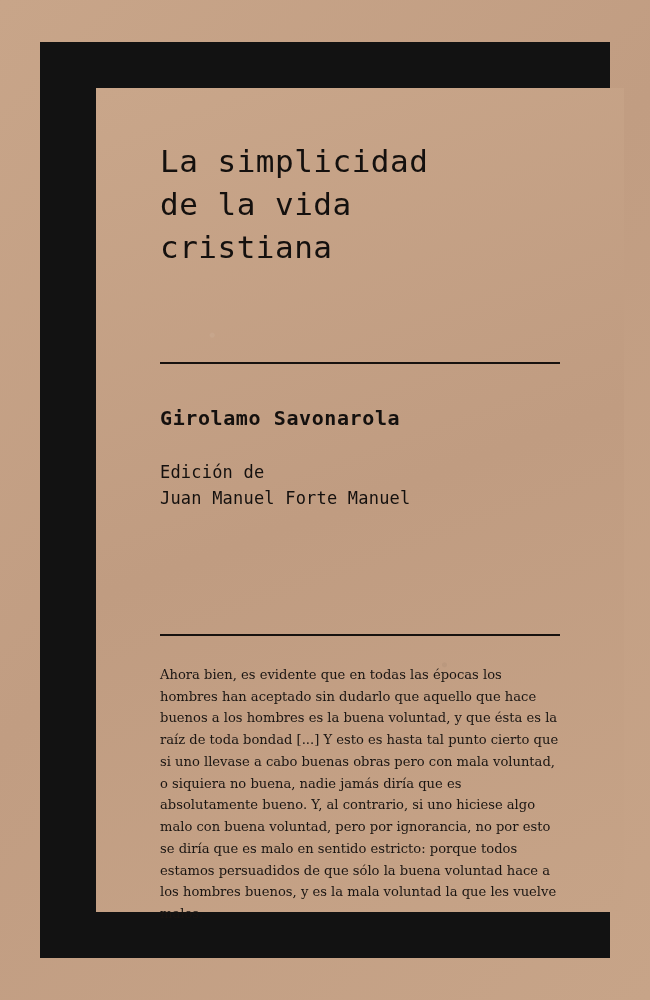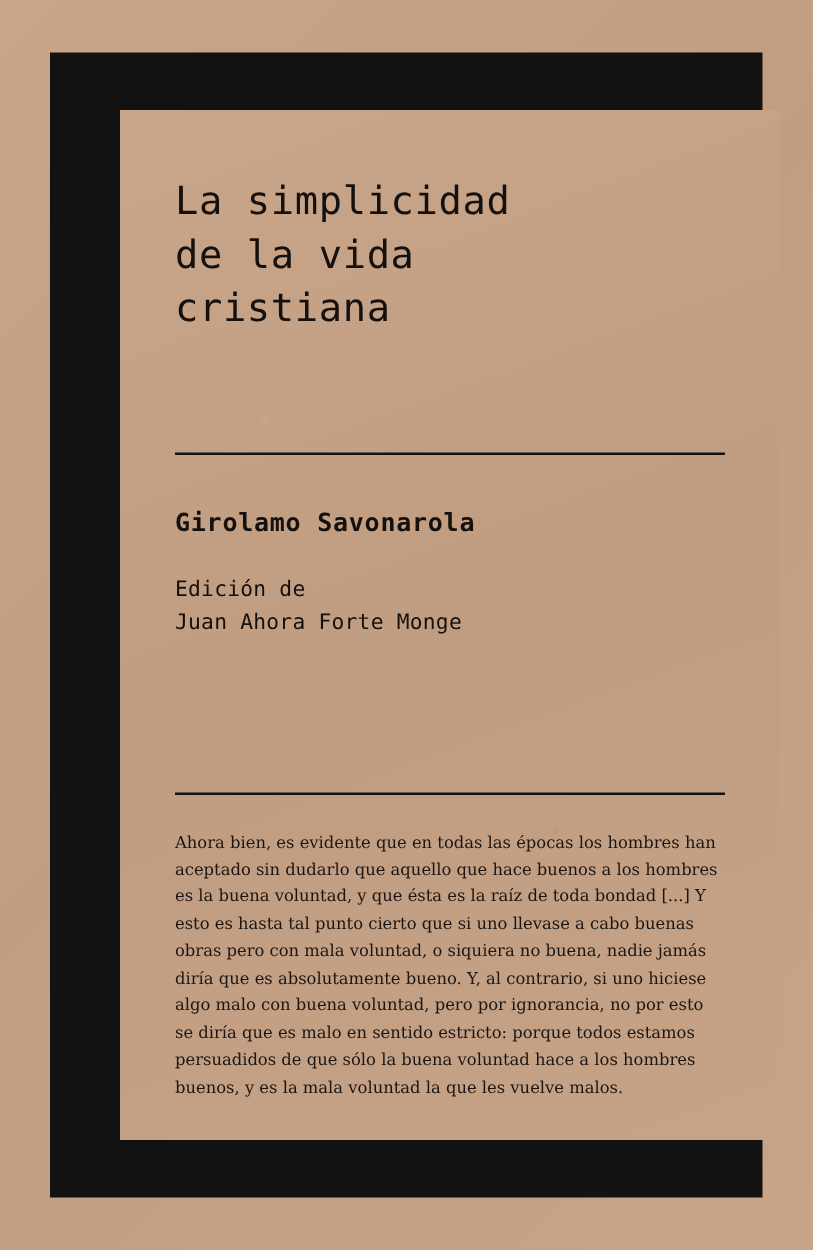--- a/index.html
+++ b/index.html
@@ -47,21 +47,21 @@
     left: 56px;
     top: 46px;
     width: 528px;
     height: 824px;
     background: #c4a086;
     background-image:
       radial-gradient(circle at 22% 30%, rgba(255,255,255,0.06) 0 2px, transparent 3px),
       radial-gradient(circle at 66% 70%, rgba(0,0,0,0.04) 0 2px, transparent 3px),
       linear-gradient(160deg, #c9a68a 0%, #c09c81 50%, #c6a387 100%);
     box-sizing: border-box;
-    padding: 0 44px;
+    padding: 0 64px;
   }
 
   .title {
     margin: 0;
     padding-top: 52px;
     font-family: "DejaVu Sans Mono", monospace;
     font-size: 31px;
     line-height: 1.38;
     font-weight: 400;
     color: #14100e;
@@ -119,21 +119,21 @@
 
       <h1 class="title">La simplicidad
 de la vida
 cristiana</h1>
 
       <div class="rule rule-top"></div>
 
       <div class="author">Girolamo Savonarola</div>
 
       <div class="editor">Edición de
-Juan Ahora Forte Monge</div>
+Juan Manuel Forte Manuel</div>
 
       <div class="rule rule-bottom"></div>
 
       <p class="quote">Ahora bien, es evidente que en todas las épocas los hombres han aceptado sin dudarlo que aquello que hace buenos a los hombres es la buena voluntad, y que ésta es la raíz de toda bondad [...] Y esto es hasta tal punto cierto que si uno llevase a cabo buenas obras pero con mala voluntad, o siquiera no buena, nadie jamás diría que es absolutamente bueno. Y, al contrario, si uno hiciese algo malo con buena voluntad, pero por ignorancia, no por esto se diría que es malo en sentido estricto: porque todos estamos persuadidos de que sólo la buena voluntad hace a los hombres buenos, y es la mala voluntad la que les vuelve malos.</p>
 
     </div>
   </div>
 </div>
 
 </body></html>

